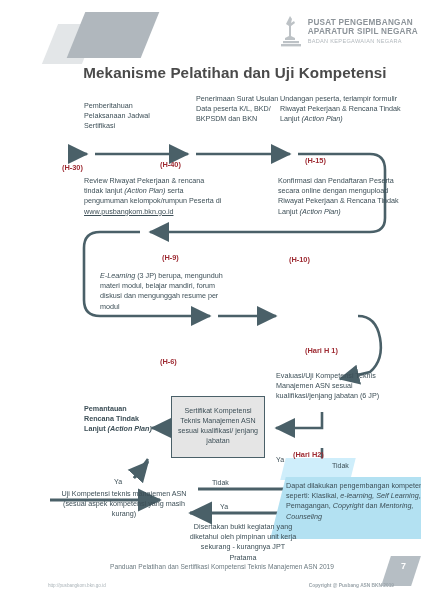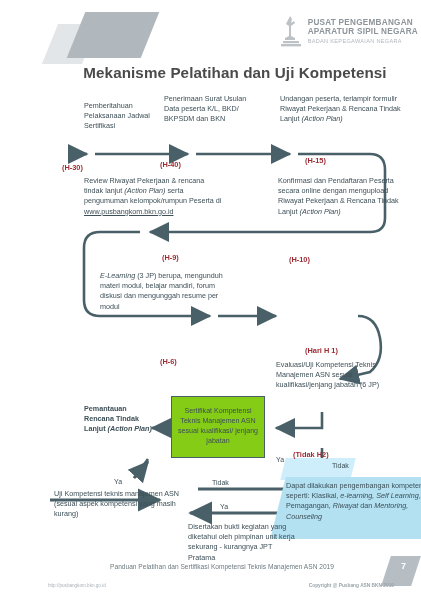--- a/index.html
+++ b/index.html
@@ -53,39 +53,39 @@
   }
 
   
   .tb {
     position: absolute;
     font-size: 7.2px; line-height: 1.42;
     color: #3d4f57;
   }
   .tb i { font-style: italic; }
   .tb u { text-decoration: underline; }
-  .tb.ctr { text-align: left; }
+  .tb.ctr { text-align: center; }
 
   
   .stage {
     position: absolute;
     font-size: 7.4px; font-weight: bold;
     color: #9e2b33;
     white-space: nowrap;
   }
 
   
   #flow { position: absolute; left: 0; top: 0; width: 421px; height: 595px; }
 
   
   .cert-box {
     position: absolute; left: 131px; top: 396px;
     width: 94px; height: 62px;
     border: 1px solid #4a6068;
-    background: #84cc16;
+    background: #e5e5e5;
     display: flex; align-items: center; justify-content: center;
     padding: 2px 3px;
   }
   .cert-box span {
     font-size: 7.1px; line-height: 1.4; color: #3d4f57; text-align: center;
   }
 
   
   .hl-blue {
     position: absolute; left: 238px; top: 477px;
@@ -193,21 +193,21 @@
     <path d="M245,489 L158,489" stroke="#4a6068" stroke-width="3" fill="none"></path>
 
     <path d="M245,513 L150,513" stroke="#4a6068" stroke-width="3" fill="none" marker-end="url(#ar)"></path>
   </svg>
 
   <div class="hl-blue2"></div>
   <div class="hl-blue"></div>
 
   <div class="tb" style="left:44px; top:101px; width:80px;">Pemberitahuan Pelaksanaan Jadwal Sertifikasi</div>
 
-  <div class="tb" style="left:124px; top:94px; width:90px;">Penerimaan Surat Usulan Data peserta K/L, BKD/ BKPSDM dan BKN</div>
+  <div class="tb" style="left:156px; top:94px; width:90px;">Penerimaan Surat Usulan Data peserta K/L, BKD/ BKPSDM dan BKN</div>
 
   <div class="tb" style="left:240px; top:94px; width:130px;">
     <span>Undangan peserta, terlampir formulir Riwayat Pekerjaan &amp; Rencana Tindak Lanjut </span><i>(Action Plan)</i>
   </div>
 
   <div class="stage" style="left:22px; top:163px;">(H-30)</div>
   <div class="stage" style="left:120px; top:160px;">(H-40)</div>
   <div class="stage" style="left:249px; top:156px;padding-left:16px;">(H-15)</div>
 
   <div class="tb" style="left:44px; top:176px; width:140px;">
@@ -222,44 +222,44 @@
   <div class="stage" style="left:249px; top:255px;">(H-10)</div>
 
   <div class="tb" style="left:60px; top:271px; width:138px;">
     <i>E-Learning</i><span> (3 JP) berupa, mengunduh materi modul, belajar mandiri, forum diskusi dan mengunggah resume per modul</span>
   </div>
 
 
   <div class="stage" style="left:120px; top:357px;">(H-6)</div>
   <div class="stage" style="left:265px; top:346px;">(Hari H 1)</div>
 
-  <div class="tb" style="left:236px; top:360px; width:118px;">Evaluasi/Uji Kompetensi Teknis Manajemen ASN sesuai kualifikasi/jenjang jabatan (6 JP)</div>
+  <div class="tb" style="left:236px; top:371px; width:118px;">Evaluasi/Uji Kompetensi Teknis Manajemen ASN sesuai kualifikasi/jenjang jabatan (6 JP)</div>
 
   <div class="tb" style="left:44px; top:404px; width:70px;font-weight:bold;">
     <span>Pemantauan Rencana Tindak Lanjut </span><i>(Action Plan)</i>
   </div>
 
   <div class="cert-box">
     <span>Sertifikat Kompetensi Teknis Manajemen ASN sesuai kualifikasi/ jenjang jabatan</span>
   </div>
 
-  <div class="stage" style="left:253px; top:450px;">(Tidak H2)</div>
+  <div class="stage" style="left:253px; top:450px;">(Hari H2)</div>
 
   <div class="edge" style="left:74px; top:478px;">Ya</div>
   <div class="edge" style="left:236px; top:456px;">Ya</div>
   <div class="edge" style="left:292px; top:462px;">Tidak</div>
   <div class="edge" style="left:172px; top:479px;">Tidak</div>
   <div class="edge" style="left:180px; top:503px;">Ya</div>
 
   <div class="tb ctr" style="left:14px; top:489px; width:140px;">Uji Kompetensi teknis manajemen ASN (sesuai aspek kompetensi yang masih kurang)</div>
 
   <div class="tb ctr" style="left:148px; top:522px; width:110px;">Disertakan bukti kegiatan yang diketahui oleh pimpinan unit kerja sekurang - kurangnya JPT Pratama</div>
 
   <div class="tb" style="left:246px; top:481px; width:148px; position:absolute;">
-    <span>Dapat dilakukan pengembangan kompetensi seperti: Klasikal, </span><i>e-learning, Self Learning</i><span>, Pemagangan, </span><i>Riwayat</i><span> dan </span><i>Mentoring, Counseling</i>
+    <span>Dapat dilakukan pengembangan kompetensi seperti: Klasikal, </span><i>e-learning, Self Learning</i><span>, Pemagangan, </span><i>Copyright</i><span> dan </span><i>Mentoring, Counseling</i>
   </div>
 
   <div class="foot-caption">Panduan Pelatihan dan Sertifikasi Kompetensi Teknis Manajemen ASN 2019</div>
   <div class="pg-shape"></div>
   <div class="pg-num">7</div>
   <div class="foot-left">http://pusbangkom.bkn.go.id</div>
   <div class="foot-right">Copyright @ Pusbang ASN BKN 2019</div>
   <div class="foot-rule"></div>
 
 </div>

